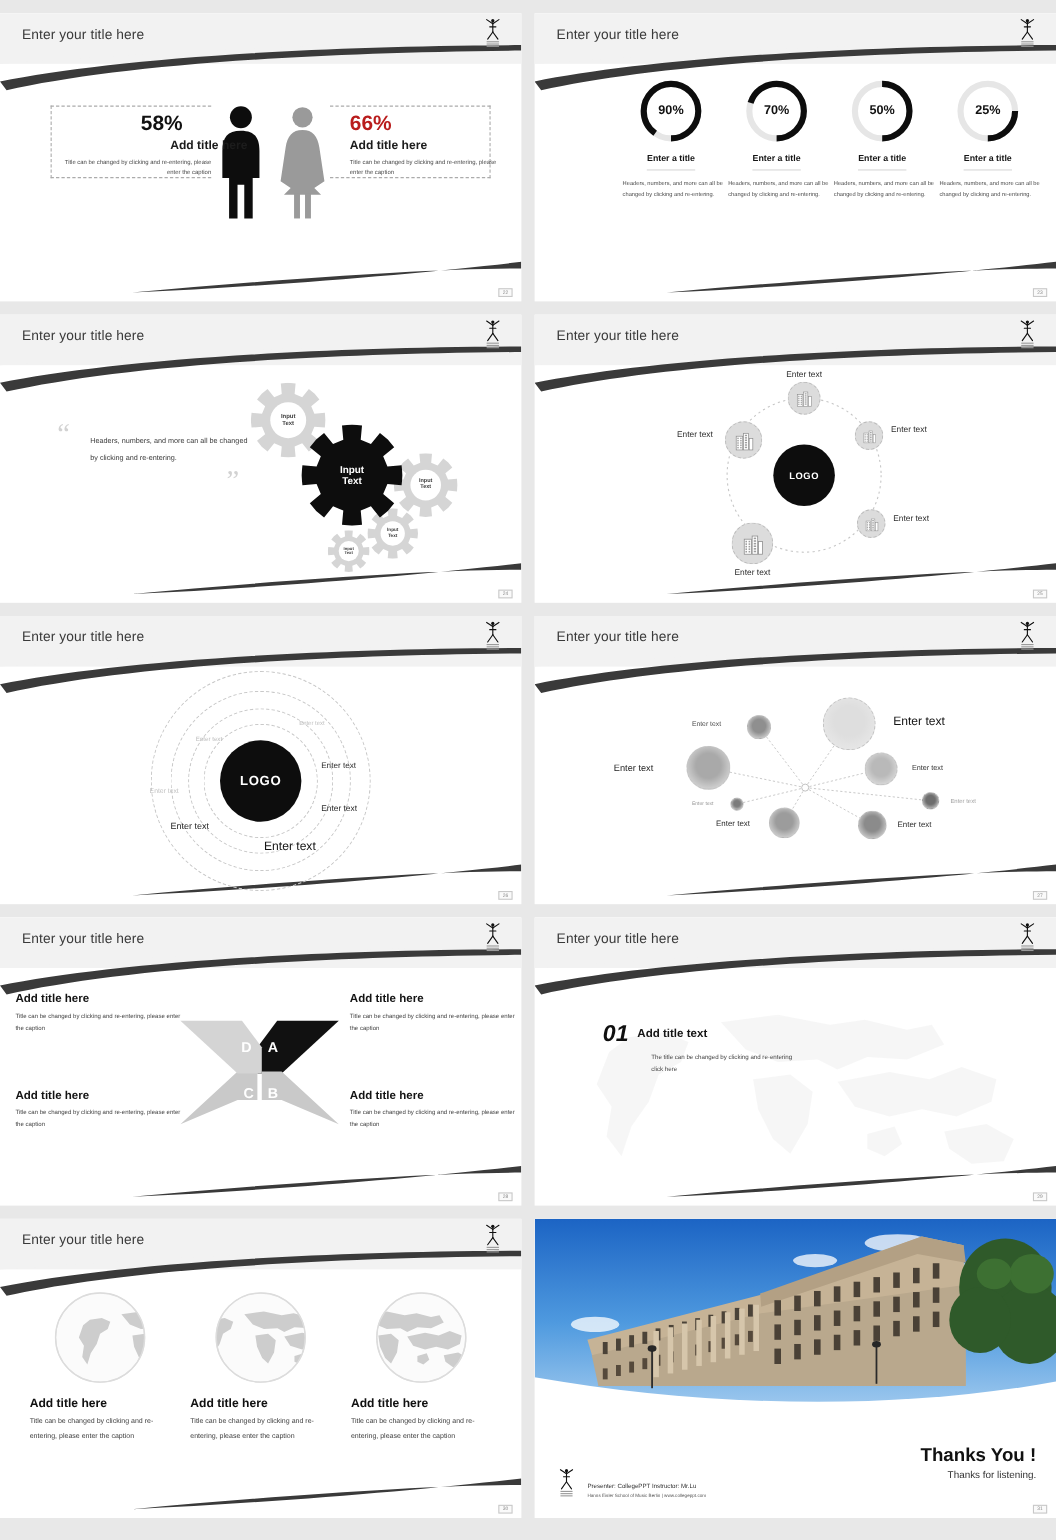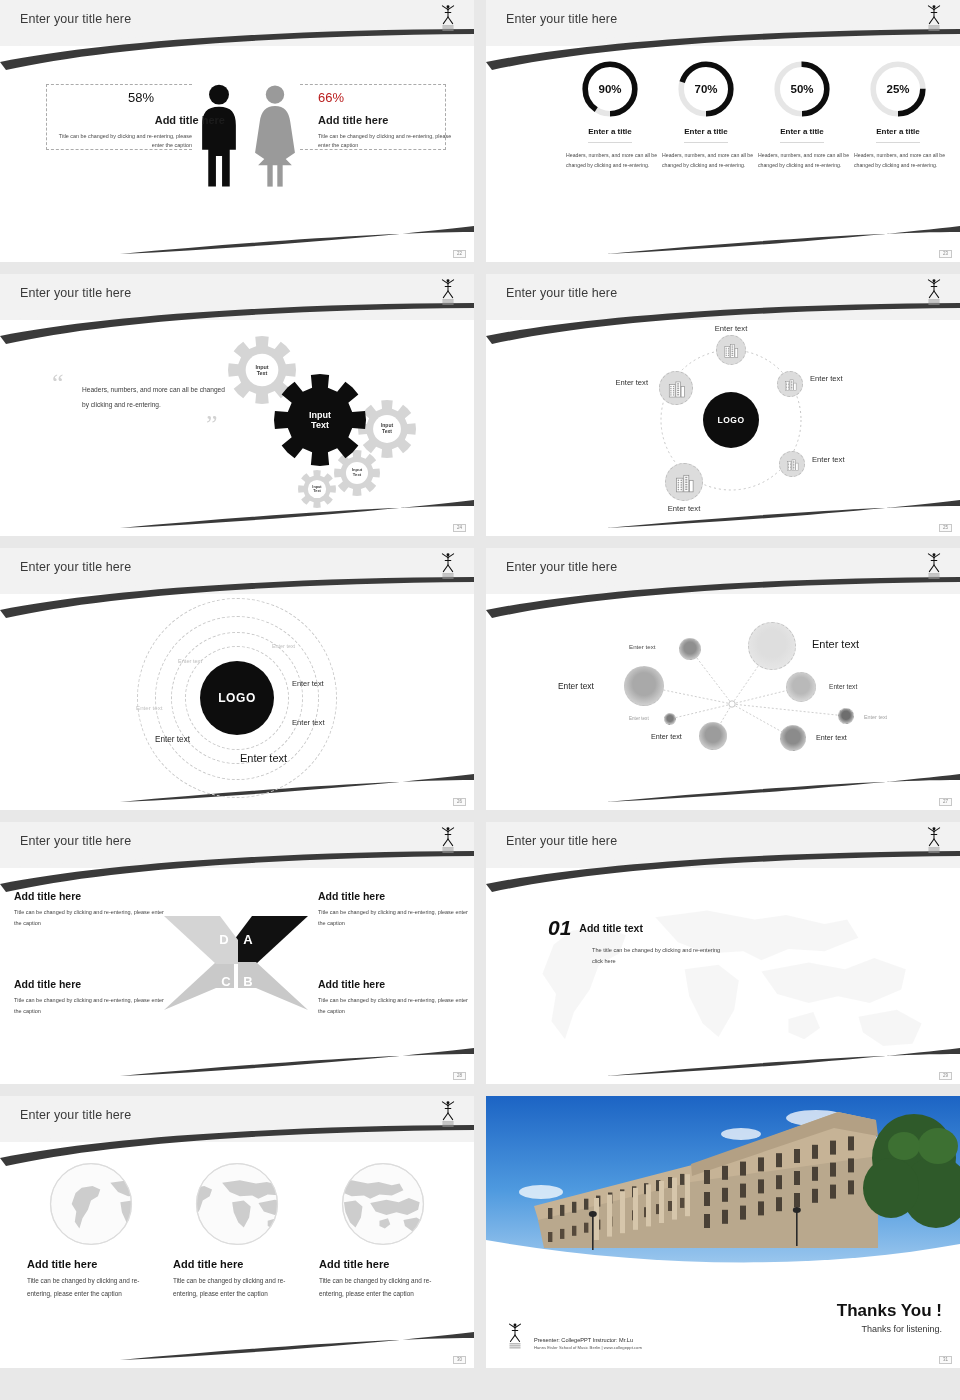--- a/index.html
+++ b/index.html
@@ -8,21 +8,21 @@
     background:#e8e8e8;
     font-family:"Liberation Sans", sans-serif;
     overflow:hidden;
   }
   #grid {
     width:960px; height:1400px;
     display:grid;
     grid-template-columns:474px 474px;
     grid-template-rows:262px 262px 262px 262px 272px;
     gap:12px 12px;
-    padding:0 0 0 0;
+    padding:12px 0 0 0;
   }
   .slide {
     position:relative;
     background:#ffffff;
     overflow:hidden;
   }
   
   .hdr {
     position:absolute; left:0; top:0; width:100%; height:46px;
     background:#f2f2f2;
@@ -44,21 +44,21 @@
     position:absolute; right:8px; bottom:4px;
     font-size:4.5px; color:#8c8c8c;
     border:1px solid #c8c8c8; background:#fafafa;
     padding:1px 3px; z-index:4; line-height:1;
   }
   .bottom-curve {
     position:absolute; left:0; bottom:0; width:100%; height:60px; z-index:2;
   }
   .stage { position:absolute; left:0; top:46px; right:0; bottom:0; z-index:3; }
   .gfig{position:absolute;top:26px;}
-  .pct{position:absolute;font-size:13px;font-weight:normal;}
+  .pct{position:absolute;font-size:19px;font-weight:bold;}
   .pct.l{left:128px;top:44px;color:#111;}
   .pct.r{left:318px;top:44px;color:#b91c1c;}
   .addt{position:absolute;font-size:11px;font-weight:bold;color:#1c1c1c;}
   .addt.l{left:83px;top:68px;}
   .addt.r{left:318px;top:68px;}
   .cap{position:absolute;font-size:5.4px;color:#4a4a4a;line-height:1.75;width:142px;}
   .cap.l{left:50px;top:86px;text-align:left;}
   .cap.r{left:318px;top:86px;}
   .dashbox{position:absolute;border:1px dashed #ababab;}
   .dashbox.l{left:46px;top:38px;width:146px;height:66px;border-right:none;}

